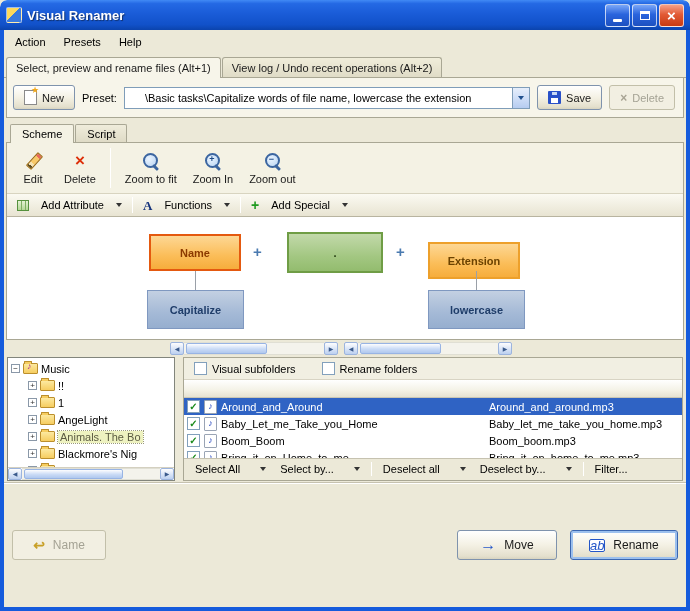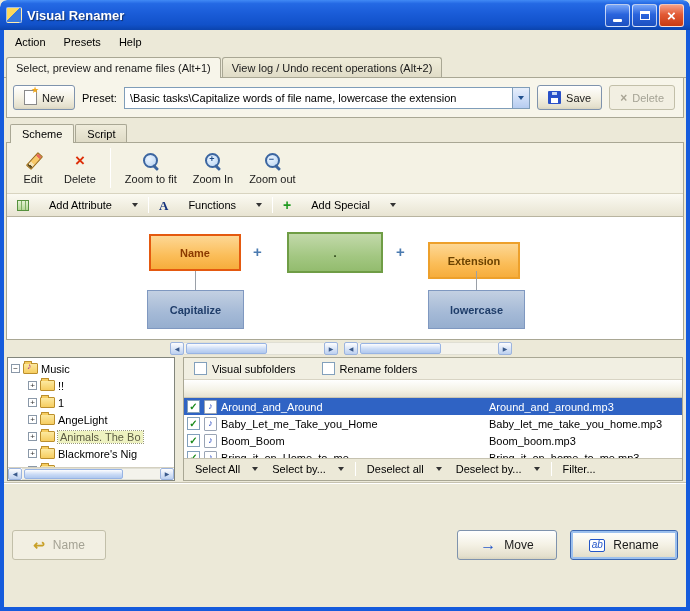--- a/index.html
+++ b/index.html
@@ -27,21 +27,21 @@
   
   .main-tabs{height:24px;flex:0 0 24px;display:flex;align-items:flex-end;padding:0 0 0 2px;border-bottom:1px solid #a9a794;}
   .mtab{padding:4px 9px 3px;font-size:11px;border:1px solid #a9a794;border-bottom:none;border-radius:3px 3px 0 0;background:linear-gradient(#f0edda,#e0dcc7);margin-right:1px;color:#1a1a1a;white-space:nowrap;}
   .mtab.active{background:#f7f5ea;margin-bottom:-1px;padding-bottom:4px;position:relative;z-index:2;}
 
   
   .preset-bar{height:40px;flex:0 0 40px;display:flex;align-items:center;gap:7px;padding:0 8px 0 6px;background:#f7f5ea;border:1px solid #a9a794;border-top:none;margin:0 2px;}
   .xp-btn{display:inline-flex;align-items:center;gap:5px;height:25px;padding:0 10px;font-size:11px;color:#1a1a1a;background:linear-gradient(180deg,#ffffff,#f4f1e4 50%,#e4e0cd 90%,#d8d4c0);border:1px solid #7f93ad;border-radius:3px;cursor:default;white-space:nowrap;}
   .xp-btn.disabled{color:#a4a294;background:#f2efe2;border-color:#c2bfa9;}
   .preset-label{font-size:11px;}
-  .combo{flex:1;height:22px;border:1px solid #7f9db9;background:#fff;display:flex;align-items:center;min-width:0;}
+  .combo{flex:1;height:22px;border:1px solid #7f9db9;background:#fff;display:flex;align-items:center;min-width:0;padding-left:15px;}
   .combo-text{flex:1;padding:0 5px;font-size:11px;white-space:nowrap;overflow:hidden;}
   .combo-btn{width:17px;height:100%;background:linear-gradient(180deg,#e6eefb,#cfdef7 50%,#b6ccf0);border-left:1px solid #7f9db9;display:flex;align-items:center;justify-content:center;}
   .caret{width:0;height:0;border-left:3px solid transparent;border-right:3px solid transparent;border-top:4px solid #21508e;display:inline-block;}
   .caret.dark{border-top-color:#333;}
   .icon-new{width:13px;height:15px;background:#fff;border:1px solid #8a8a8a;position:relative;}
   .icon-new .star{position:absolute;right:-3px;top:-5px;font-size:9px;color:#f0a81c;line-height:1;}
   .icon-save{width:13px;height:13px;background:#2850c8;border-radius:1px;position:relative;}
   .icon-save::before{content:"";position:absolute;left:3px;bottom:1px;width:7px;height:5px;background:#fff;}
   .icon-save::after{content:"";position:absolute;left:4px;top:1px;width:5px;height:3px;background:#c8d8f4;}
   .icon-xgray{font-size:12px;font-weight:bold;color:#a8a494;line-height:1;}
@@ -58,21 +58,21 @@
   .vsep{width:1px;height:40px;background:#c6c2ac;border-right:1px solid #fff;margin:0 5px;}
   .pencil-icon{width:18px;height:18px;position:relative;}
   .pencil-icon::before{content:"";position:absolute;left:7px;top:0;width:5px;height:16px;border-radius:1px;background:linear-gradient(180deg,#e86a5a 0 3px,#f8c968 3px 11px,#f4e2b4 11px 14px,#5a4a20 14px);transform:rotate(42deg);border:1px solid #9c6a10;}
   .xred-icon{font-size:17px;font-weight:bold;color:#dd2e08;line-height:18px;}
   .mag{width:17px;height:18px;position:relative;display:inline-block;}
   .mag::before{content:"";position:absolute;left:1px;top:1px;width:11px;height:11px;border:2px solid #3c66a0;border-radius:50%;background:radial-gradient(circle at 35% 35%,#eaf4ff,#b8d4f2);}
   .mag::after{content:"";position:absolute;right:0;bottom:1px;width:7px;height:3px;background:#3c66a0;transform:rotate(45deg);border-radius:1px;}
   .mag .mg{position:absolute;left:2px;top:2px;width:11px;text-align:center;font-size:9px;font-weight:bold;color:#1c4a86;line-height:11px;}
 
   .attr-toolbar{height:24px;flex:0 0 24px;border-top:1px solid #d8d4c0;border-bottom:1px solid #b8b4a0;background:linear-gradient(#fbfaf2,#e8e4d2);display:flex;align-items:center;padding:0 3px;}
-  .abtn{display:flex;align-items:center;gap:20px;padding:2px 7px;font-size:11px;white-space:nowrap;}
+  .abtn{display:flex;align-items:center;gap:12px;padding:2px 7px;font-size:11px;white-space:nowrap;}
   .asep{width:1px;height:16px;background:#c0bca8;border-right:1px solid #fff;margin:0 3px;}
   .icon-grid{width:12px;height:11px;border:1px solid #55913d;background:linear-gradient(#e4f2d4,#b4d896);position:relative;}
   .icon-grid::before{content:"";position:absolute;inset:0;background:linear-gradient(90deg,transparent 3px,#7fae62 3px 4px,transparent 4px 7px,#7fae62 7px 8px,transparent 8px);}
   .icon-A{font-family:"Liberation Serif",serif;font-weight:bold;font-size:13px;color:#14327c;line-height:13px;}
   .icon-plusg{font-size:14px;font-weight:bold;color:#1f9a1f;line-height:13px;}
 
   
   .canvas{flex:1;background:#fff;position:relative;}
   .node{position:absolute;display:flex;align-items:center;justify-content:center;font-size:11px;font-weight:bold;}
   .attr-node{width:92px;height:37px;background:linear-gradient(180deg,#fdd794,#fbbd58 60%,#f6ad3c);}
@@ -124,38 +124,38 @@
   .th-src{width:300px;flex:0 0 300px;border-right:1px solid #d8d4c4;}
   .th-prev{flex:1;}
   .rows{flex:1;overflow:hidden;background:#fff;}
   .frow{height:17px;display:flex;align-items:center;}
   .cell-src{width:300px;flex:0 0 300px;display:flex;align-items:center;gap:4px;padding-left:3px;overflow:hidden;}
   .src-t,.cell-prev{font-size:11px;white-space:nowrap;overflow:hidden;}
   .cell-prev{flex:1;padding-left:5px;}
   .file-ico{width:13px;height:14px;background:#fff;border:1px solid #9aa4b4;display:inline-flex;align-items:center;justify-content:center;font-size:9px;color:#2a4ac0;flex:0 0 13px;border-radius:1px;line-height:1;}
   .frow.selected{background:#2f63c4;color:#fff;}
   .list-footer{height:22px;flex:0 0 22px;background:#ece9d8;border-top:1px solid #c6c2b0;display:flex;align-items:center;padding:0 4px;}
-  .ft-btn{display:flex;align-items:center;gap:12px;padding:3px 7px;font-size:11px;white-space:nowrap;}
+  .ft-btn{display:flex;align-items:center;gap:20px;padding:3px 7px;font-size:11px;white-space:nowrap;}
   .ft-sep{width:1px;height:14px;background:#b8b4a2;border-right:1px solid #fff;margin:0 4px;}
 
   
   .bottom-bar{flex:1;display:flex;align-items:center;padding:0 8px;gap:13px;border-top:1px solid #fff;box-shadow:0 -1px 0 #c6c2b0;}
   .xp-btn.big{height:30px;font-size:12px;gap:8px;justify-content:center;}
   .btn-undo{width:94px;margin-right:auto;color:#8a8878;background:#f1eee1;border-color:#b8b4a0;}
   .btn-copy,.btn-move{width:100px;}
   .btn-rename{width:108px;}
   .xp-btn.default{box-shadow:inset 0 0 0 2px #9cc0ee;border-color:#3a66b0;}
   .icon-undo{font-size:14px;color:#c8a028;font-weight:bold;line-height:1;}
   .icon-copy{width:15px;height:15px;position:relative;flex:0 0 15px;}
   .pg{position:absolute;width:9px;height:11px;background:#fff;border:1px solid #3a66c0;}
   .pg2{left:4px;top:3px;background:#dce8fa;}
   .pg1{left:0;top:0;}
   .icon-move{font-size:16px;font-weight:bold;color:#2456c8;line-height:1;}
   .icon-rename{width:16px;height:13px;border:1px solid #2456c8;background:#fff;display:flex;align-items:center;justify-content:center;border-radius:2px;flex:0 0 16px;}
-  .icon-rename .ab{font-size:10px;color:#2456c8;font-style:italic;line-height:1;}
+  .icon-rename .ab{font-size:13px;color:#2456c8;font-style:italic;line-height:1;}
 </style>
 </head>
 <body>
 
 <div class="window">
 
   <div class="titlebar">
     <span class="app-icon"></span>
     <span class="title-text">Visual Renamer</span>
     <span class="winbtns">

